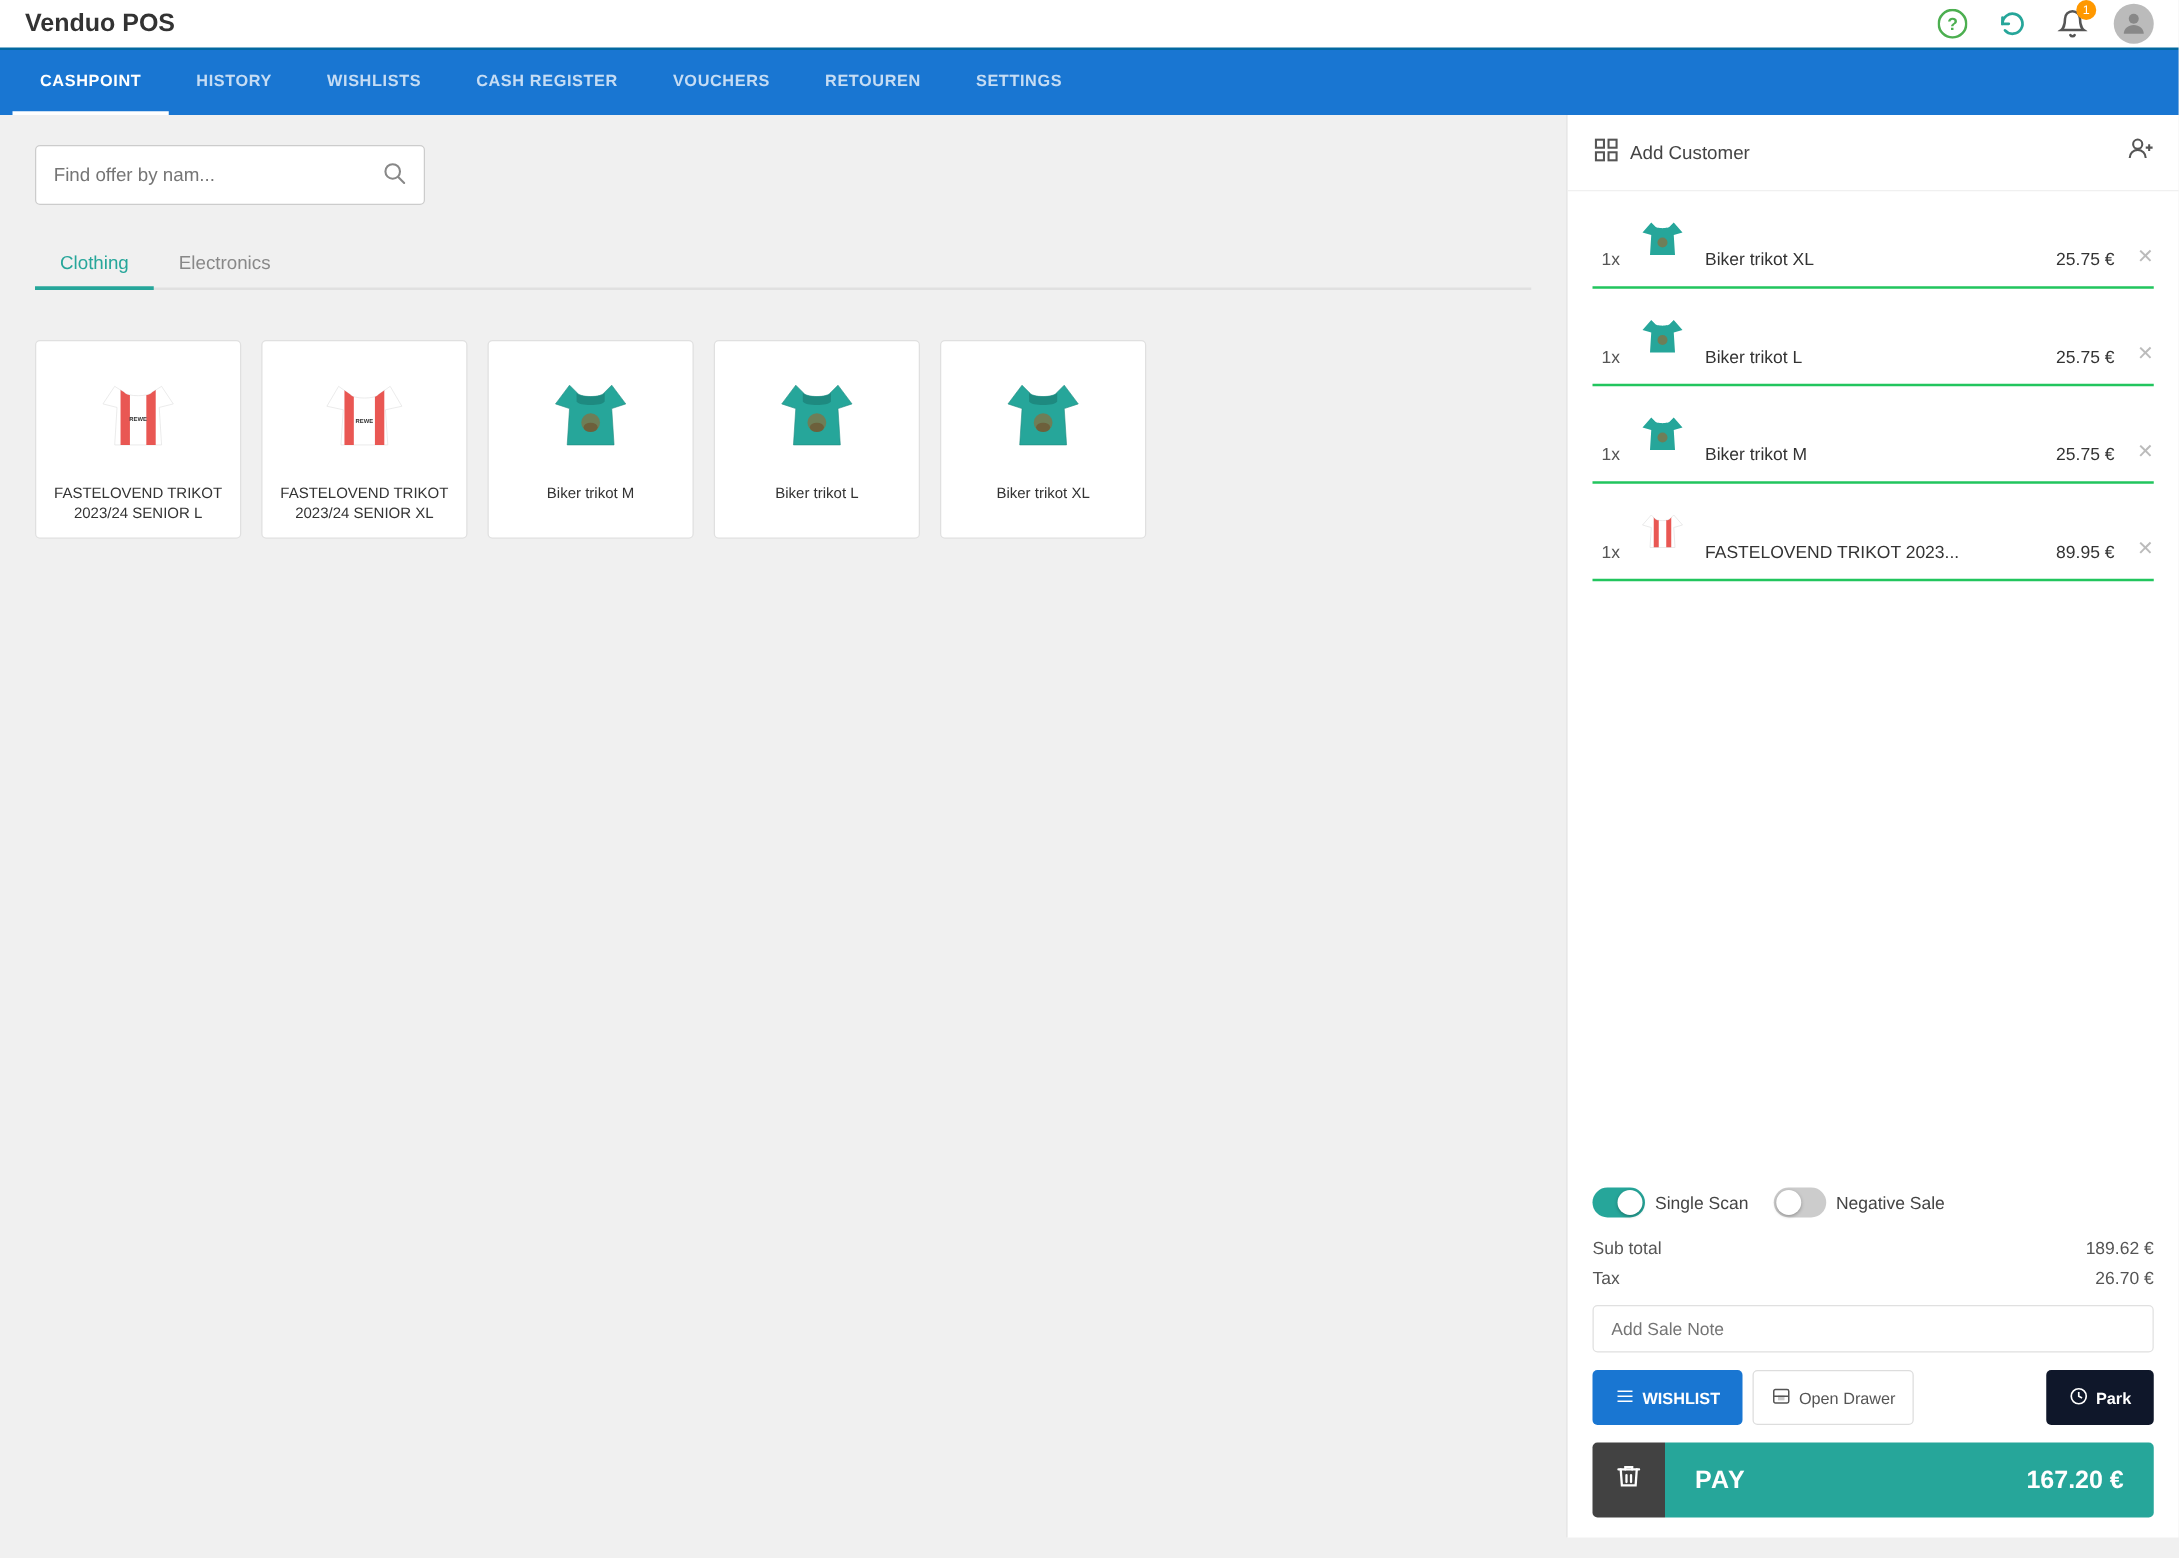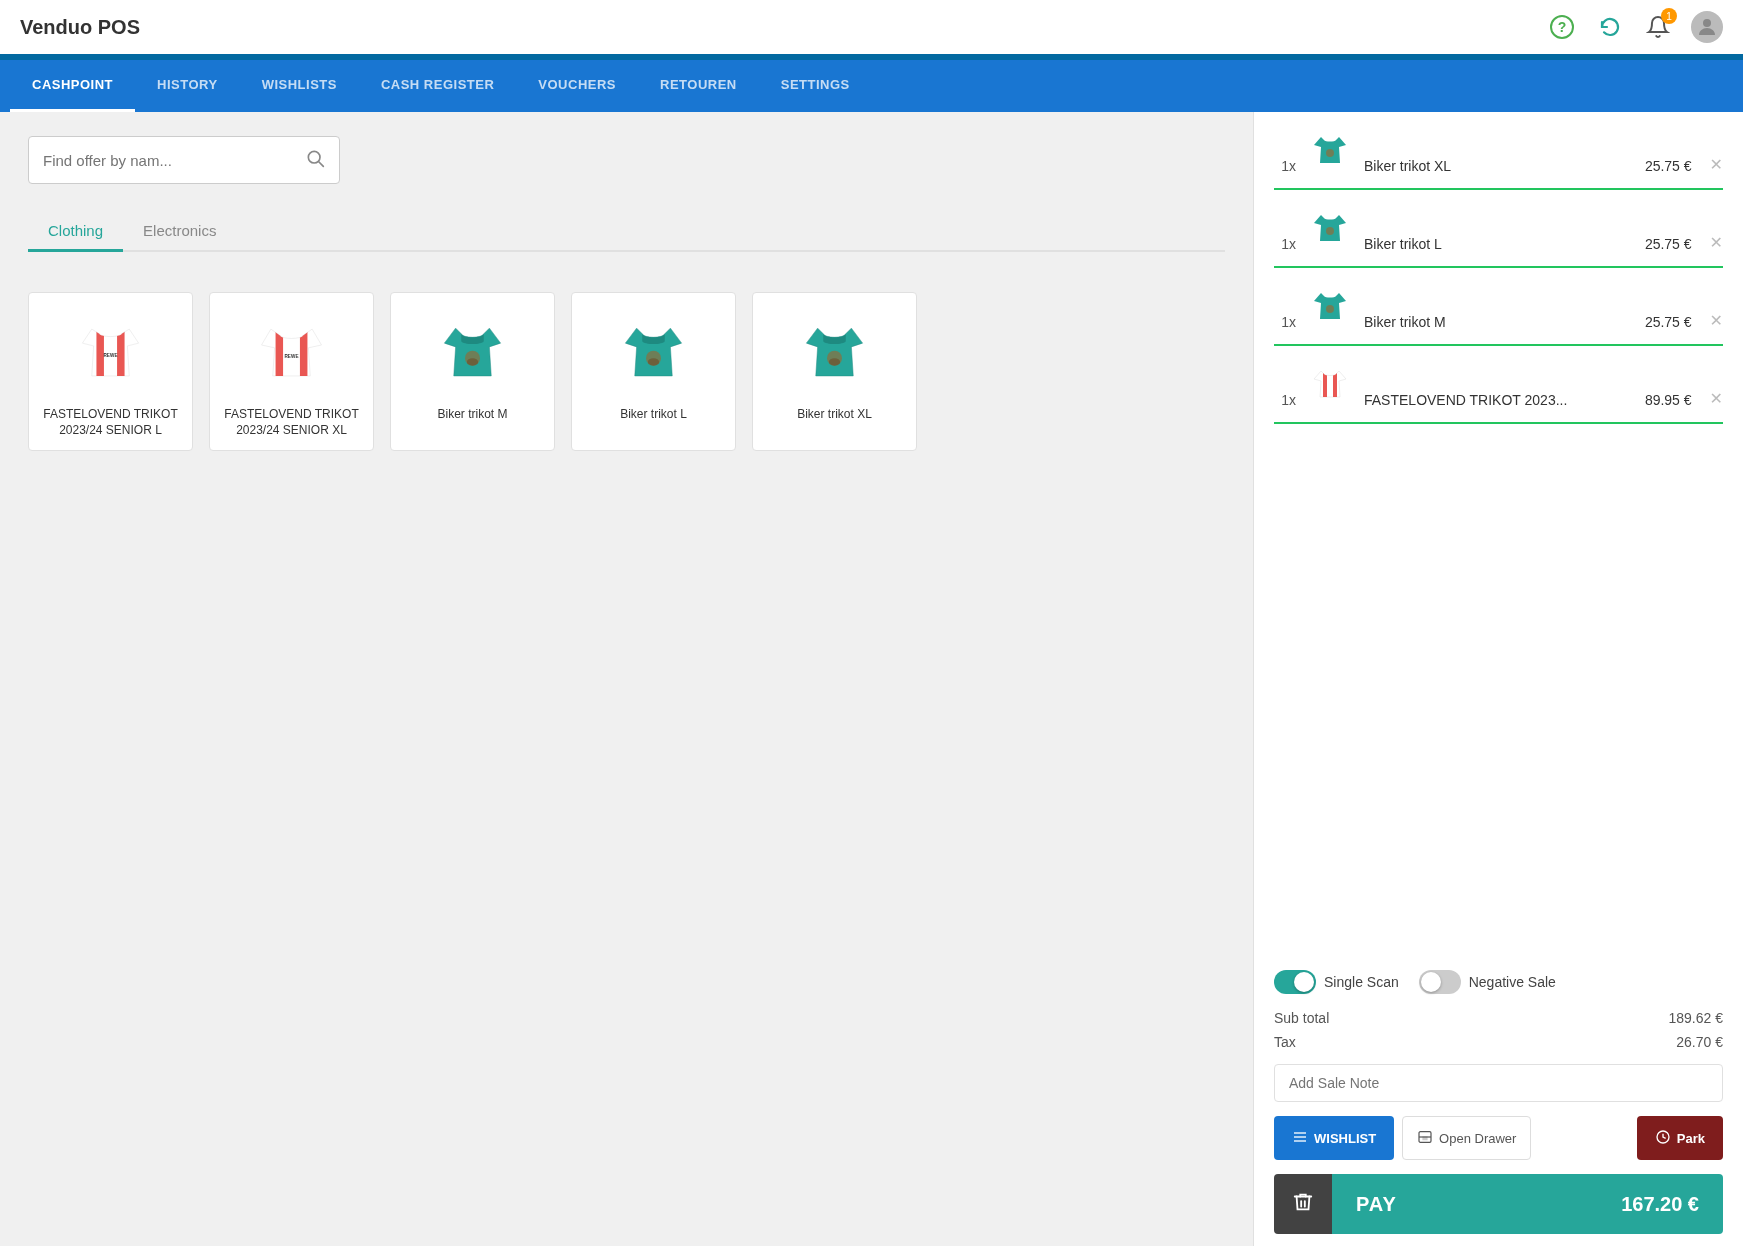--- a/index.html
+++ b/index.html
@@ -1,25 +1,25 @@
 <!DOCTYPE html>
 <html><head>
   <meta charset="utf-8">
   <style>
     * { box-sizing: border-box; margin: 0; padding: 0; }
     body { font-family: 'Segoe UI', Arial, sans-serif; background: #f0f0f0; width: 1743px; min-height: 1246px; overflow: hidden; }
 
     
     .top-bar {
       background: #fff;
-      height: 60px;
+      height: 40px;
       display: flex;
       align-items: center;
       padding: 0 20px;
-      border-bottom: 6px solid #0369a1;
+      border-bottom: 2px solid #0369a1;
       justify-content: space-between;
       text-align: right;
     }
     .app-title { font-size: 20px; font-weight: 600; color: #333; }
     .top-icons { display: flex; align-items: center; gap: 18px; }
     .top-icon { width: 30px; height: 30px; border-radius: 50%; display: flex; align-items: center; justify-content: center; cursor: pointer; font-size: 18px; color: #555; position: relative; }
     .top-icon.green { color: #4CAF50; }
     .top-icon.blue { color: #1976d2; }
     .notification-badge {
       position: absolute; top: -4px; right: -4px;
@@ -229,21 +229,21 @@
       cursor: pointer; display: flex; align-items: center; gap: 6px;
       white-space: nowrap;
     }
     .btn-open-drawer {
       background: #fff; color: #555; border: 1px solid #ddd; border-radius: 4px;
       padding: 0 14px; height: 44px; font-size: 13px; font-weight: 500;
       cursor: pointer; display: flex; align-items: center; gap: 6px;
       white-space: nowrap;
     }
     .btn-park {
-      background: #7f1d1d; color: #fff; border: none; border-radius: 4px;
+      background: #0f172a; color: #fff; border: none; border-radius: 4px;
       padding: 0 18px; height: 44px; font-size: 13px; font-weight: 600;
       cursor: pointer; display: flex; align-items: center; gap: 6px;
       white-space: nowrap; margin-left: auto; text-align: center;
     }
 
     
     .pay-row {
       display: flex;
       gap: 0;
       height: 60px;
@@ -402,20 +402,41 @@
           </svg>
         </div>
         <div class="product-name">Biker trikot XL</div>
       </div>
 
     </div>
   </div>
 
   <div class="right-panel">
 
+    <div class="add-customer-row">
+      <div class="add-customer-label">
+        <span>
+          <svg width="22" height="22" viewBox="0 0 24 24" fill="none" stroke="#555" stroke-width="1.8">
+            <rect x="3" y="3" width="7" height="7"></rect>
+            <rect x="14" y="3" width="7" height="7"></rect>
+            <rect x="3" y="14" width="7" height="7"></rect>
+            <rect x="14" y="14" width="7" height="7"></rect>
+          </svg>
+        </span>
+        <span>Add Customer</span>
+      </div>
+      <div class="add-user-btn">
+        <svg width="22" height="22" viewBox="0 0 24 24" fill="none" stroke="#555" stroke-width="1.8">
+          <circle cx="10" cy="8" r="4"></circle>
+          <path d="M3 20c0-3.9 3.1-7 7-7s7 3.1 7 7"></path>
+          <line x1="20" y1="8" x2="20" y2="14"></line>
+          <line x1="17" y1="11" x2="23" y2="11"></line>
+        </svg>
+      </div>
+    </div>
 
     <div class="cart-items">
 
       <div class="cart-item">
         <span class="cart-qty">1x</span>
         <div class="cart-item-img">
           <svg viewBox="0 0 42 42" xmlns="http://www.w3.org/2000/svg">
             <path d="M12 8 L5 16 L12 18 L11 34 L31 34 L30 18 L37 16 L30 8 L27 11 C26 13 16 13 15 11 Z" fill="#26a69a"></path>
             <circle cx="21" cy="24" r="4" fill="#8d6e3a" opacity="0.7"></circle>
           </svg>

